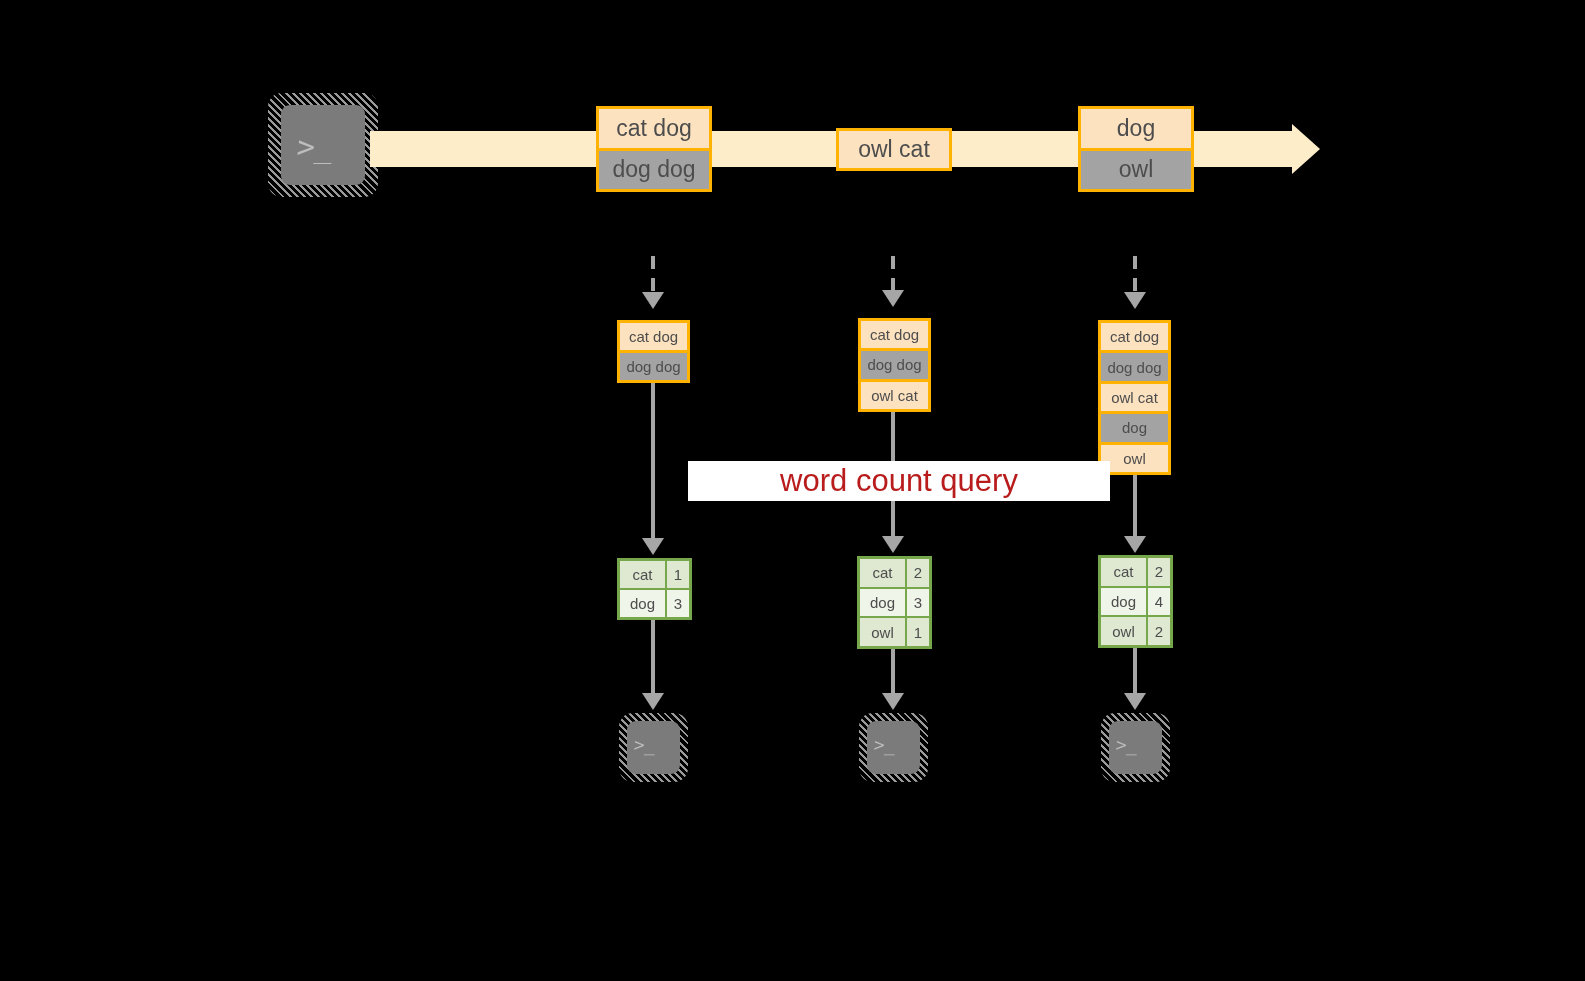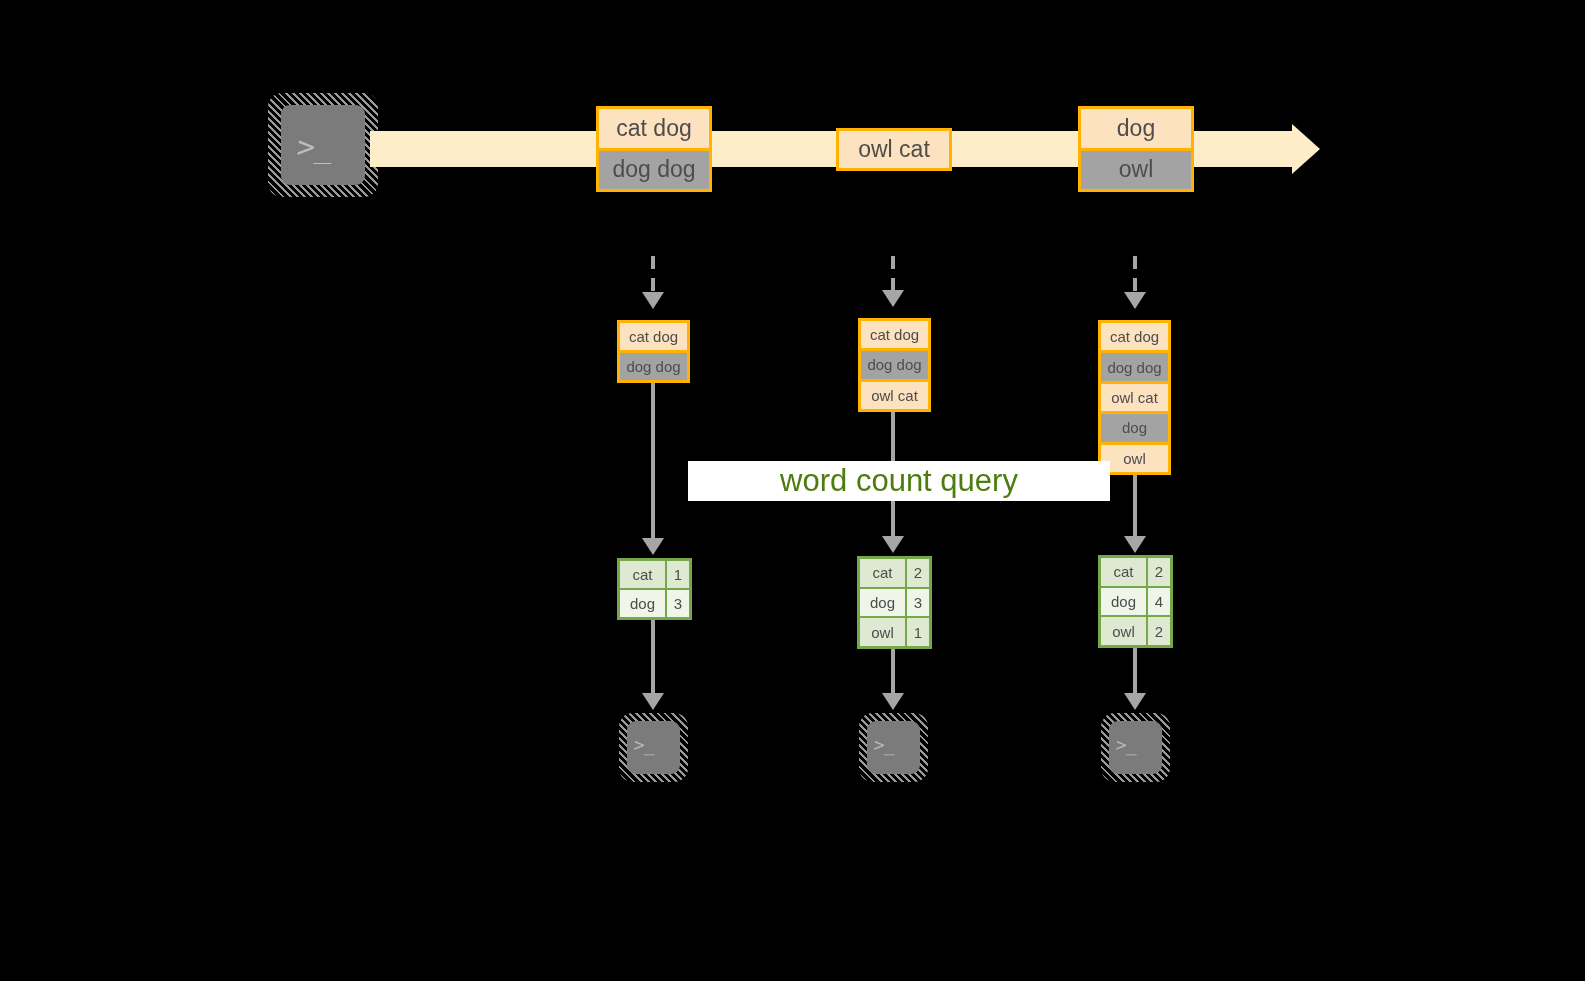--- a/index.html
+++ b/index.html
@@ -43,21 +43,21 @@
   
   .vline{position:absolute;background:#a6a6a6;width:4px;}
   .vdash{position:absolute;width:4px;
     background-image:repeating-linear-gradient(to bottom,#a6a6a6 0 13px, transparent 13px 22px);}
   .vhead{position:absolute;width:0;height:0;
     border-left:11px solid transparent;border-right:11px solid transparent;
     border-top:17px solid #a6a6a6;}
 
   
   .qlabel{position:absolute;background:#ffffff;display:flex;align-items:center;
-          justify-content:center;color:#4d7c0f;white-space:nowrap;}
+          justify-content:center;color:#b91c1c;white-space:nowrap;}
 </style>
 </head>
 <body>
 
 <div id="stage">
 
   <div class="term-hatch" style="left:268px;top:93px;width:110px;height:104px;"></div>
   <div class="term-inner" style="left:281px;top:105px;width:84px;height:80px;"></div>
   <div class="term-glyph" style="left:297px;top:132px;font-size:30px;transform:skewX(-6deg);">&gt;_</div>
 

